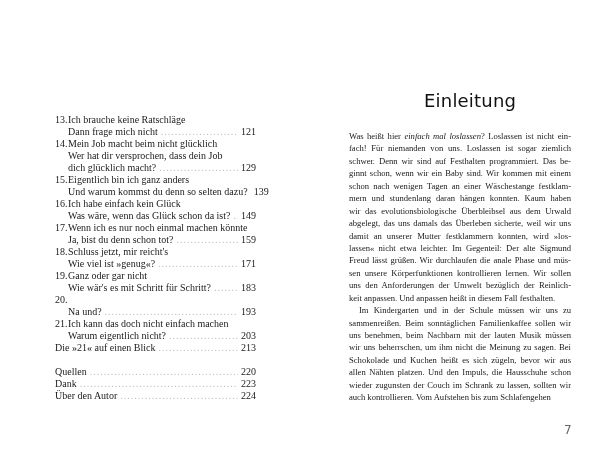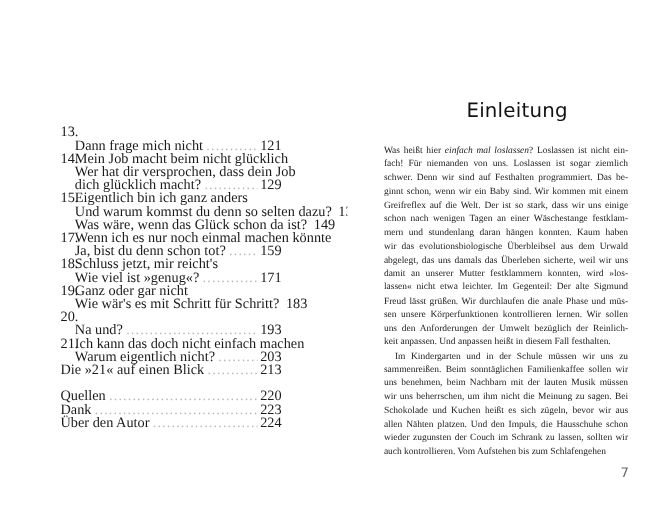--- a/index.html
+++ b/index.html
@@ -4,21 +4,21 @@
 <style>
   html, body { margin: 0; padding: 0; }
   body {
     width: 600px; height: 467px; background: #ffffff; position: relative; overflow: hidden;
     font-family: "Liberation Serif", "DejaVu Serif", serif; color: #1a1a1a;
   }
   .page { position: absolute; top: 0; height: 467px; background: #fff; }
   .page-left { left: 0; width: 300px; }
   .page-right { left: 316px; width: 300px; }
 
-  .toc { position: absolute; left: 55px; top: 114px; width: 201px; font-size: 13px; line-height: 12px; }
+  .toc { position: absolute; left: 55px; top: 114px; width: 201px; font-size: 10px; line-height: 12px; }
   .toc-row { display: flex; align-items: baseline; white-space: nowrap; height: 12px; }
   .toc-num { width: 13px; flex: none; }
   .toc-indent { width: 13px; flex: none; }
   .toc-text { flex: none; }
   .toc-dots { flex: 1 1 auto; overflow: hidden; margin: 0 3px; color: #bbbbbb; letter-spacing: 1px; }
   .toc-dots::before { content: "............................................................................................................"; }
   .toc-page { flex: none; text-align: right; }
   .toc-gap { height: 12px; }
 
   .chapter-title {
@@ -38,20 +38,21 @@
     font-family: "DejaVu Sans", "Liberation Sans", sans-serif; font-size: 12px; color: #666;
   }
 </style>
 </head>
 <body>
 
 <div class="page page-left">
   <div class="toc" id="toc">
       <div class="toc-row">
         <span class="toc-num">13.</span>
+        <span class="toc-text">Ich brauche keine Ratschläge</span>
       </div>
       <div class="toc-row">
         <span class="toc-indent"></span>
         <span class="toc-text">Dann frage mich nicht</span>
         <span class="toc-dots"></span>
         <span class="toc-page">121</span>
       </div>
       <div class="toc-row">
         <span class="toc-num">14.</span>
         <span class="toc-text">Mein Job macht beim nicht glücklich</span>
@@ -68,20 +69,24 @@
       </div>
       <div class="toc-row">
         <span class="toc-num">15.</span>
         <span class="toc-text">Eigentlich bin ich ganz anders</span>
       </div>
       <div class="toc-row">
         <span class="toc-indent"></span>
         <span class="toc-text">Und warum kommst du denn so selten dazu?</span>
         <span class="toc-dots"></span>
         <span class="toc-page">139</span>
+      </div>
+      <div class="toc-row">
+        <span class="toc-num">16.</span>
+        <span class="toc-text">Ich habe einfach kein Glück</span>
       </div>
       <div class="toc-row">
         <span class="toc-indent"></span>
         <span class="toc-text">Was wäre, wenn das Glück schon da ist?</span>
         <span class="toc-dots"></span>
         <span class="toc-page">149</span>
       </div>
       <div class="toc-row">
         <span class="toc-num">17.</span>
         <span class="toc-text">Wenn ich es nur noch einmal machen könnte</span>
@@ -155,21 +160,20 @@
     </div>
 </div>
 
 <div class="page page-right">
   <div class="chapter-title">Einleitung</div>
   <div class="body-text" id="body">
       <span class="body-line"><span>Was heißt hier </span><em>einfach mal loslassen</em><span>? Loslassen ist nicht ein-</span></span>
       <span class="body-line">fach! Für niemanden von uns. Loslassen ist sogar ziemlich</span>
       <span class="body-line">schwer. Denn wir sind auf Festhalten programmiert. Das be-</span>
       <span class="body-line">ginnt schon, wenn wir ein Baby sind. Wir kommen mit einem</span>
-      <span class="body-line">Greifreflex auf die Welt. Der ist so stark, dass wir uns einige</span>
       <span class="body-line">schon nach wenigen Tagen an einer Wäschestange festklam-</span>
       <span class="body-line">mern und stundenlang daran hängen konnten. Kaum haben</span>
       <span class="body-line">wir das evolutionsbiologische Überbleibsel aus dem Urwald</span>
       <span class="body-line">abgelegt, das uns damals das Überleben sicherte, weil wir uns</span>
       <span class="body-line">damit an unserer Mutter festklammern konnten, wird »los-</span>
       <span class="body-line">lassen« nicht etwa leichter. Im Gegenteil: Der alte Sigmund</span>
       <span class="body-line">Freud lässt grüßen. Wir durchlaufen die anale Phase und müs-</span>
       <span class="body-line">sen unsere Körperfunktionen kontrollieren lernen. Wir sollen</span>
       <span class="body-line">uns den Anforderungen der Umwelt bezüglich der Reinlich-</span>
       <span class="body-line last">keit anpassen. Und anpassen heißt in diesem Fall festhalten.</span>

